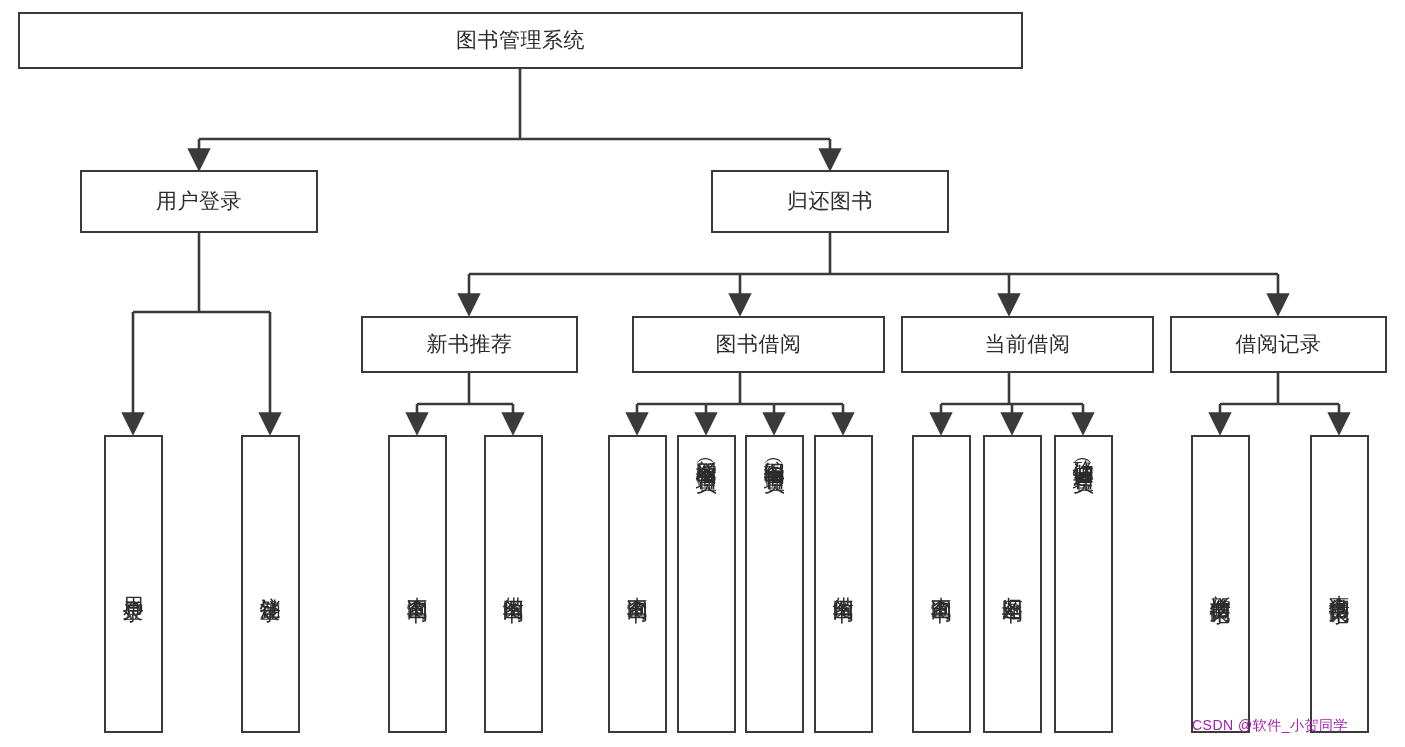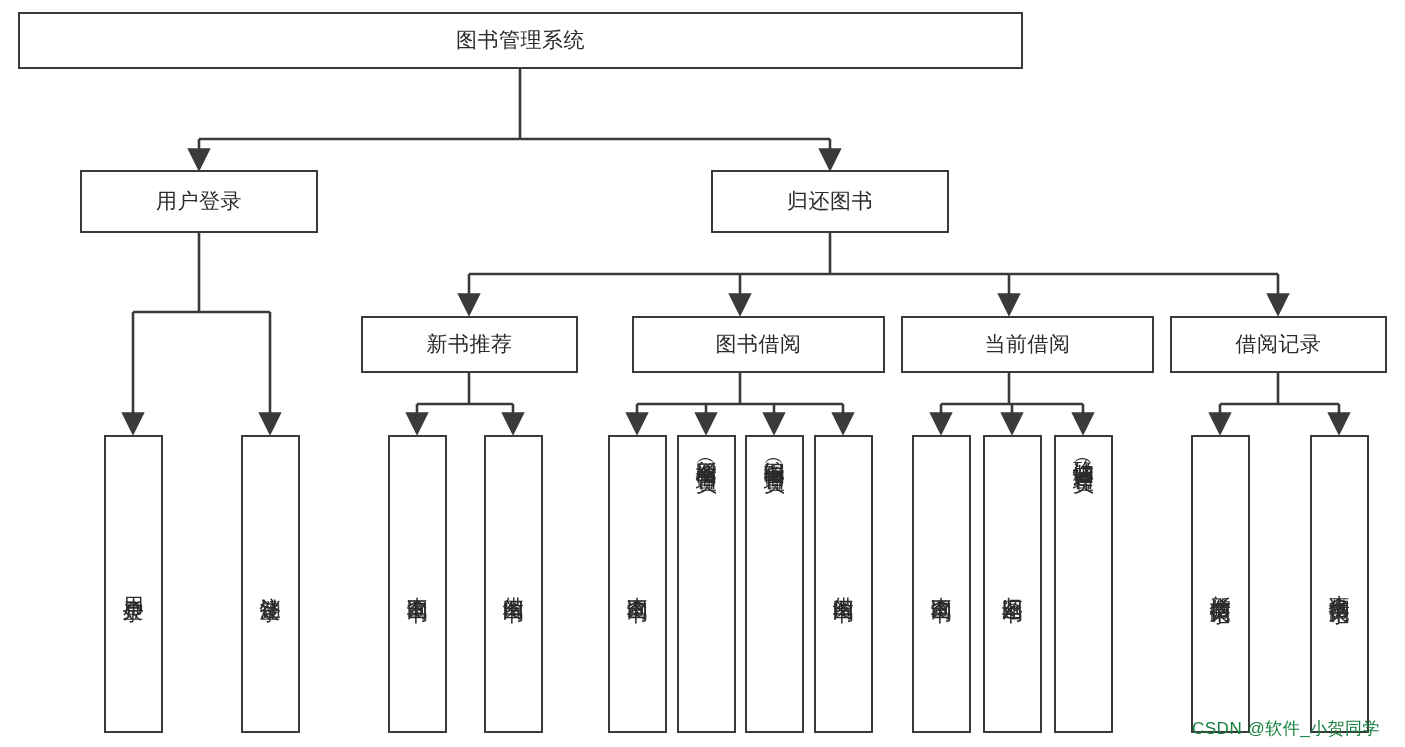--- a/index.html
+++ b/index.html
@@ -62,22 +62,22 @@
     line-height: 1.12;
     letter-spacing: 2px;
     white-space: nowrap;
   }
   .node.vert.mid {
     align-items: center;
     padding-top: 0;
   }
   .watermark {
     position: absolute;
-    font-size: 17px;
-    color: #15803d;
+    font-size: 14px;
+    color: #a21caf;
     white-space: nowrap;
     letter-spacing: 0.5px;
   }
 </style>
 </head>
 <body>
 
 <div id="canvas">
 
   <svg id="edges" viewBox="0 0 1405 747" width="1405" height="747">

